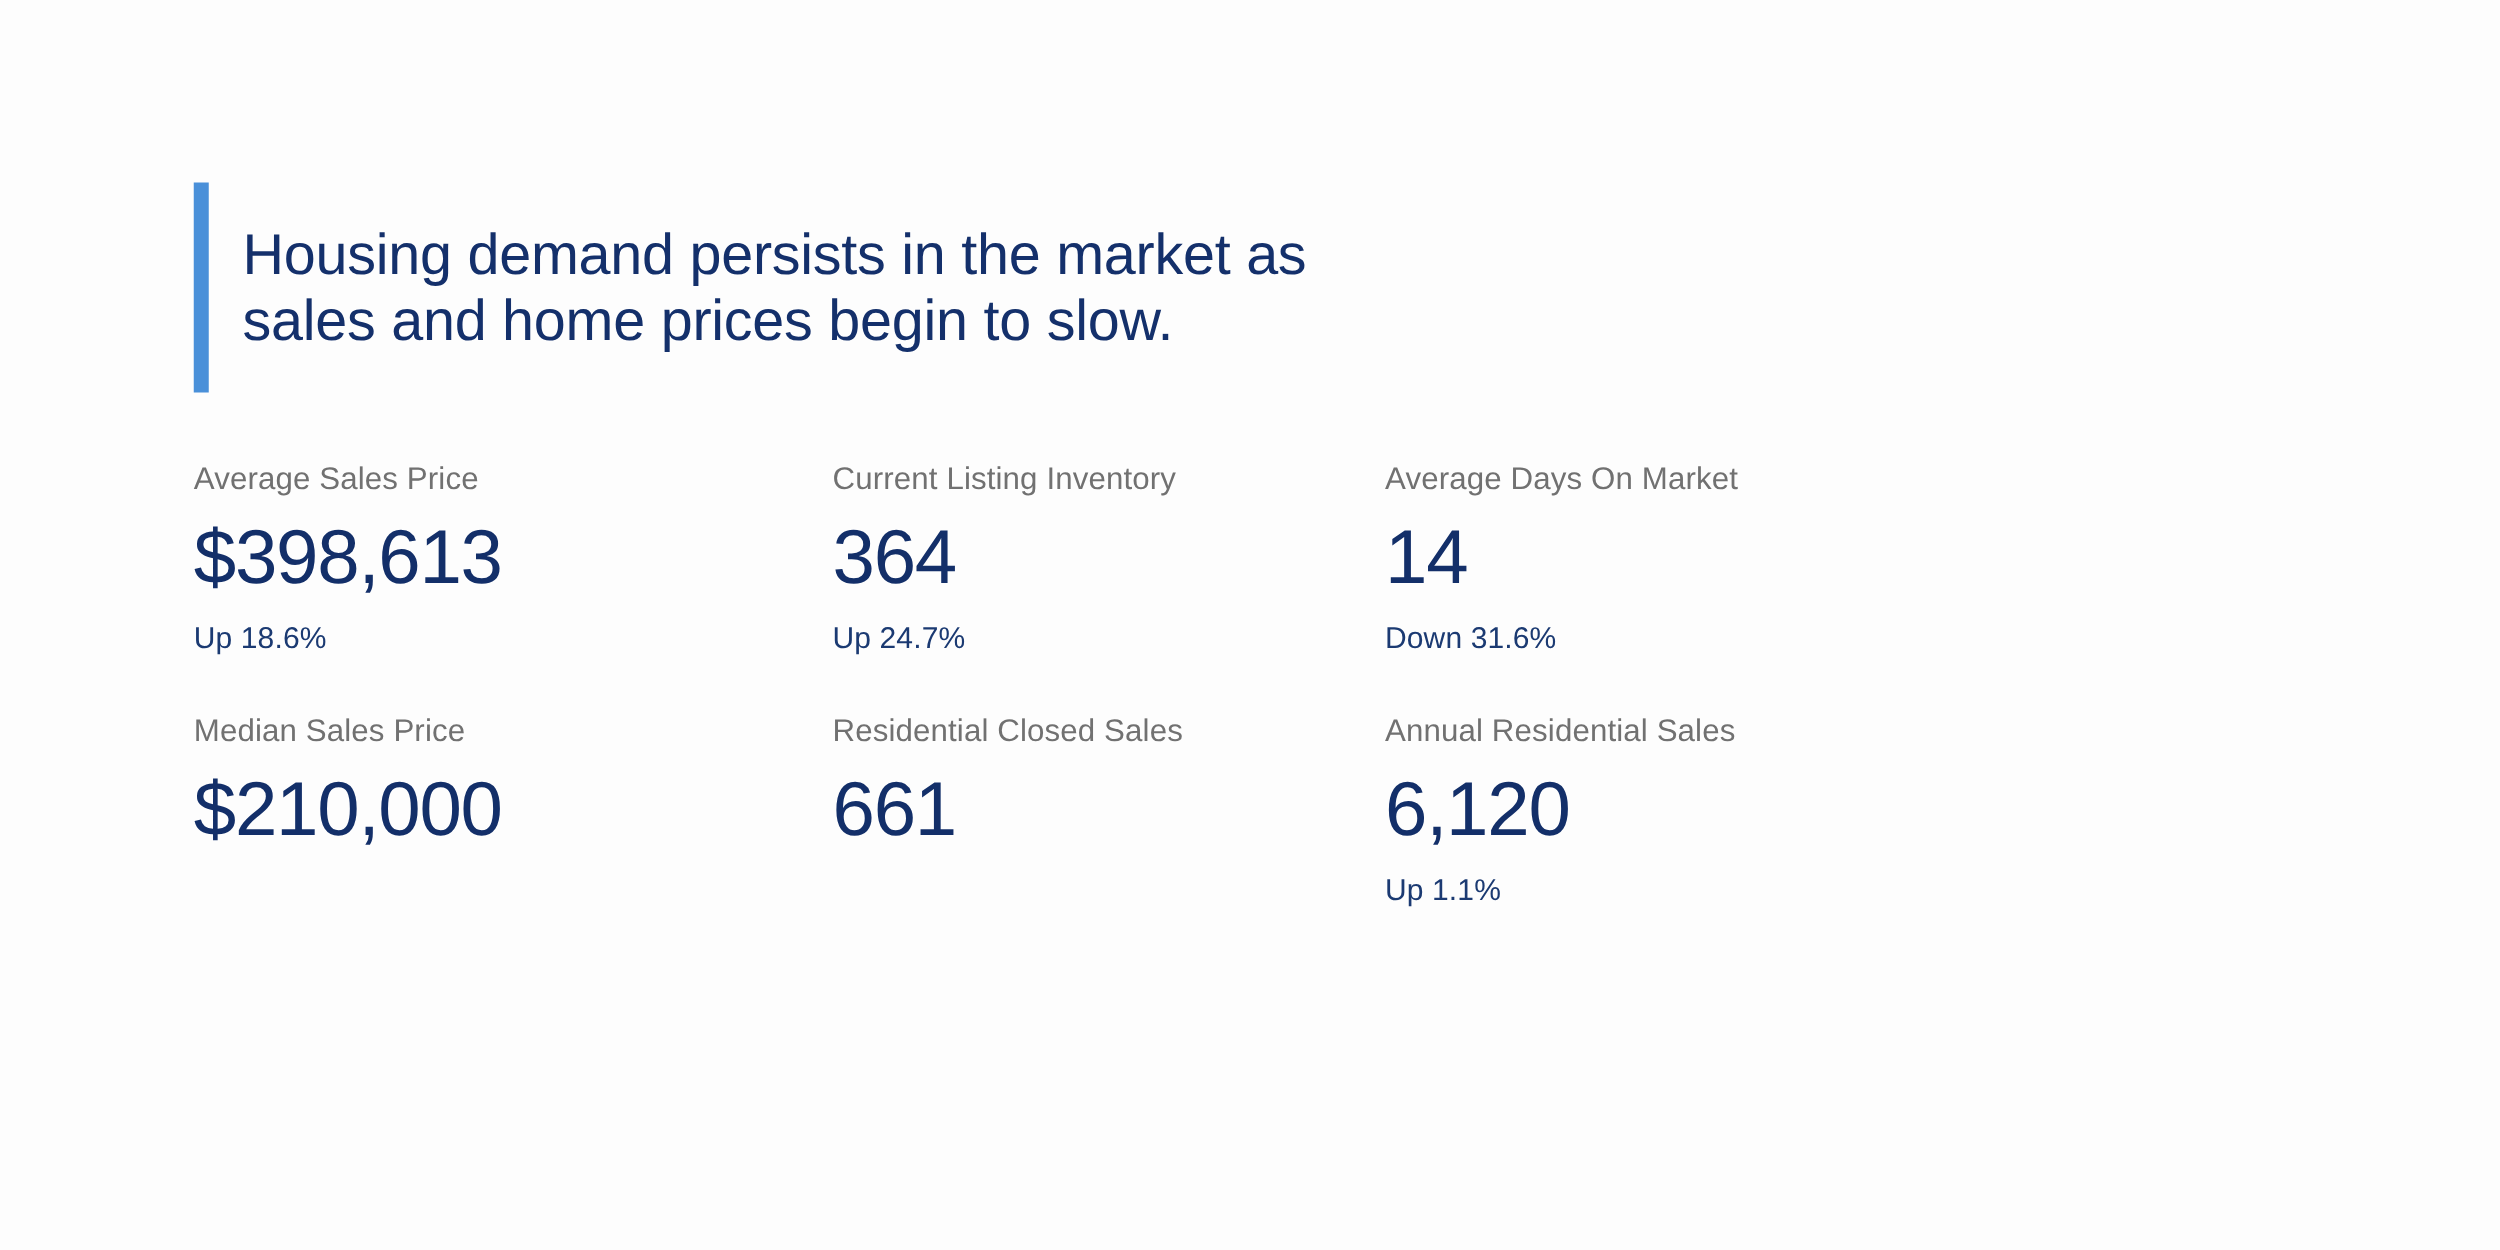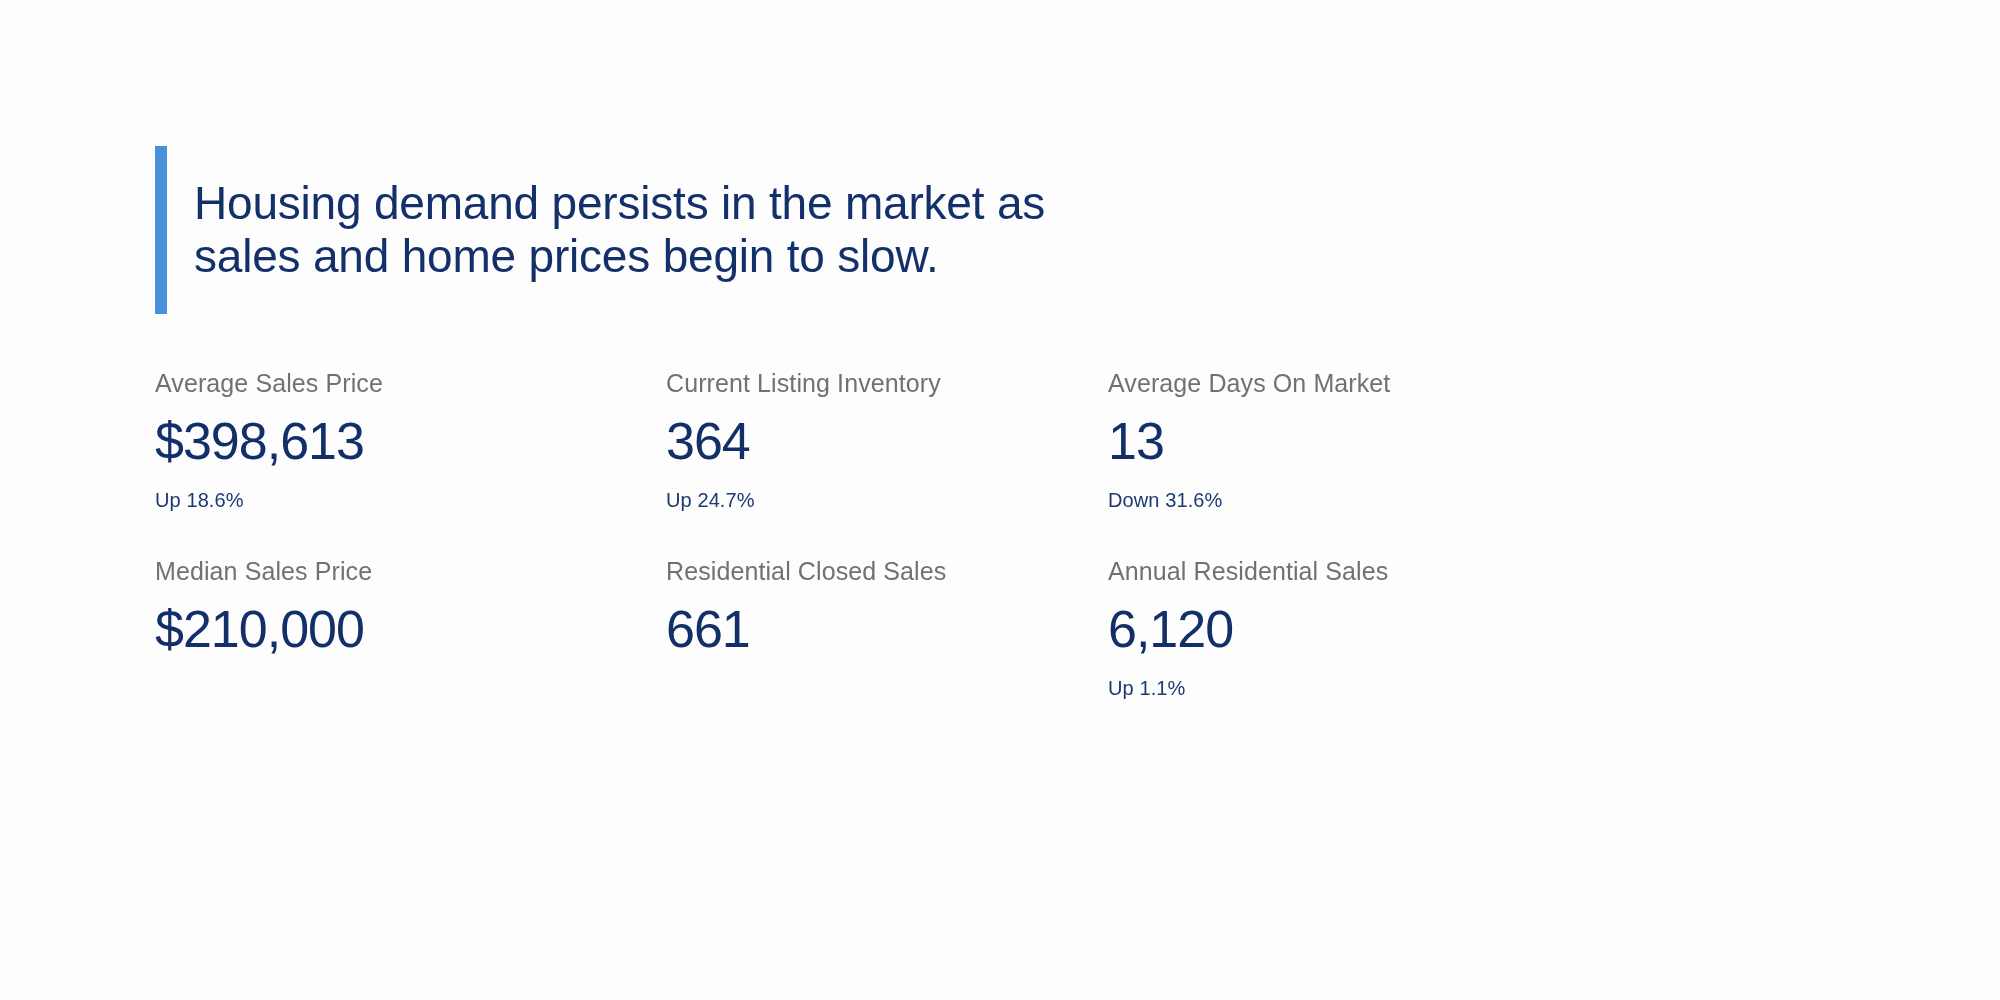--- a/index.html
+++ b/index.html
@@ -66,30 +66,30 @@
   .stat-label {
     color: #717171;
     font-size: 25px;
     font-weight: 400;
     line-height: 1.2;
     letter-spacing: 0.1px;
     white-space: nowrap;
   }
   .stat-value {
     color: #132f69;
-    font-size: 52px;
+    font-size: 61px;
     font-weight: 400;
     line-height: 1.0;
     letter-spacing: -1px;
     margin-top: 17px;
     white-space: nowrap;
   }
   .stat-delta {
     color: #1b3a72;
-    font-size: 20px;
+    font-size: 24px;
     font-weight: 400;
     line-height: 1.2;
     letter-spacing: 0.1px;
     margin-top: 21px;
     white-space: nowrap;
   }
 </style>
 </head>
 <body>
 
@@ -110,21 +110,21 @@
     </div>
 
     <div class="stat-block">
       <div class="stat-label">Current Listing Inventory</div>
       <div class="stat-value">364</div>
       <div class="stat-delta">Up 24.7%</div>
     </div>
 
     <div class="stat-block">
       <div class="stat-label">Average Days On Market</div>
-      <div class="stat-value">13</div>
+      <div class="stat-value">14</div>
       <div class="stat-delta">Down 31.6%</div>
     </div>
 
     <div class="stat-block">
       <div class="stat-label">Median Sales Price</div>
       <div class="stat-value">$210,000</div>
     </div>
 
     <div class="stat-block">
       <div class="stat-label">Residential Closed Sales</div>

